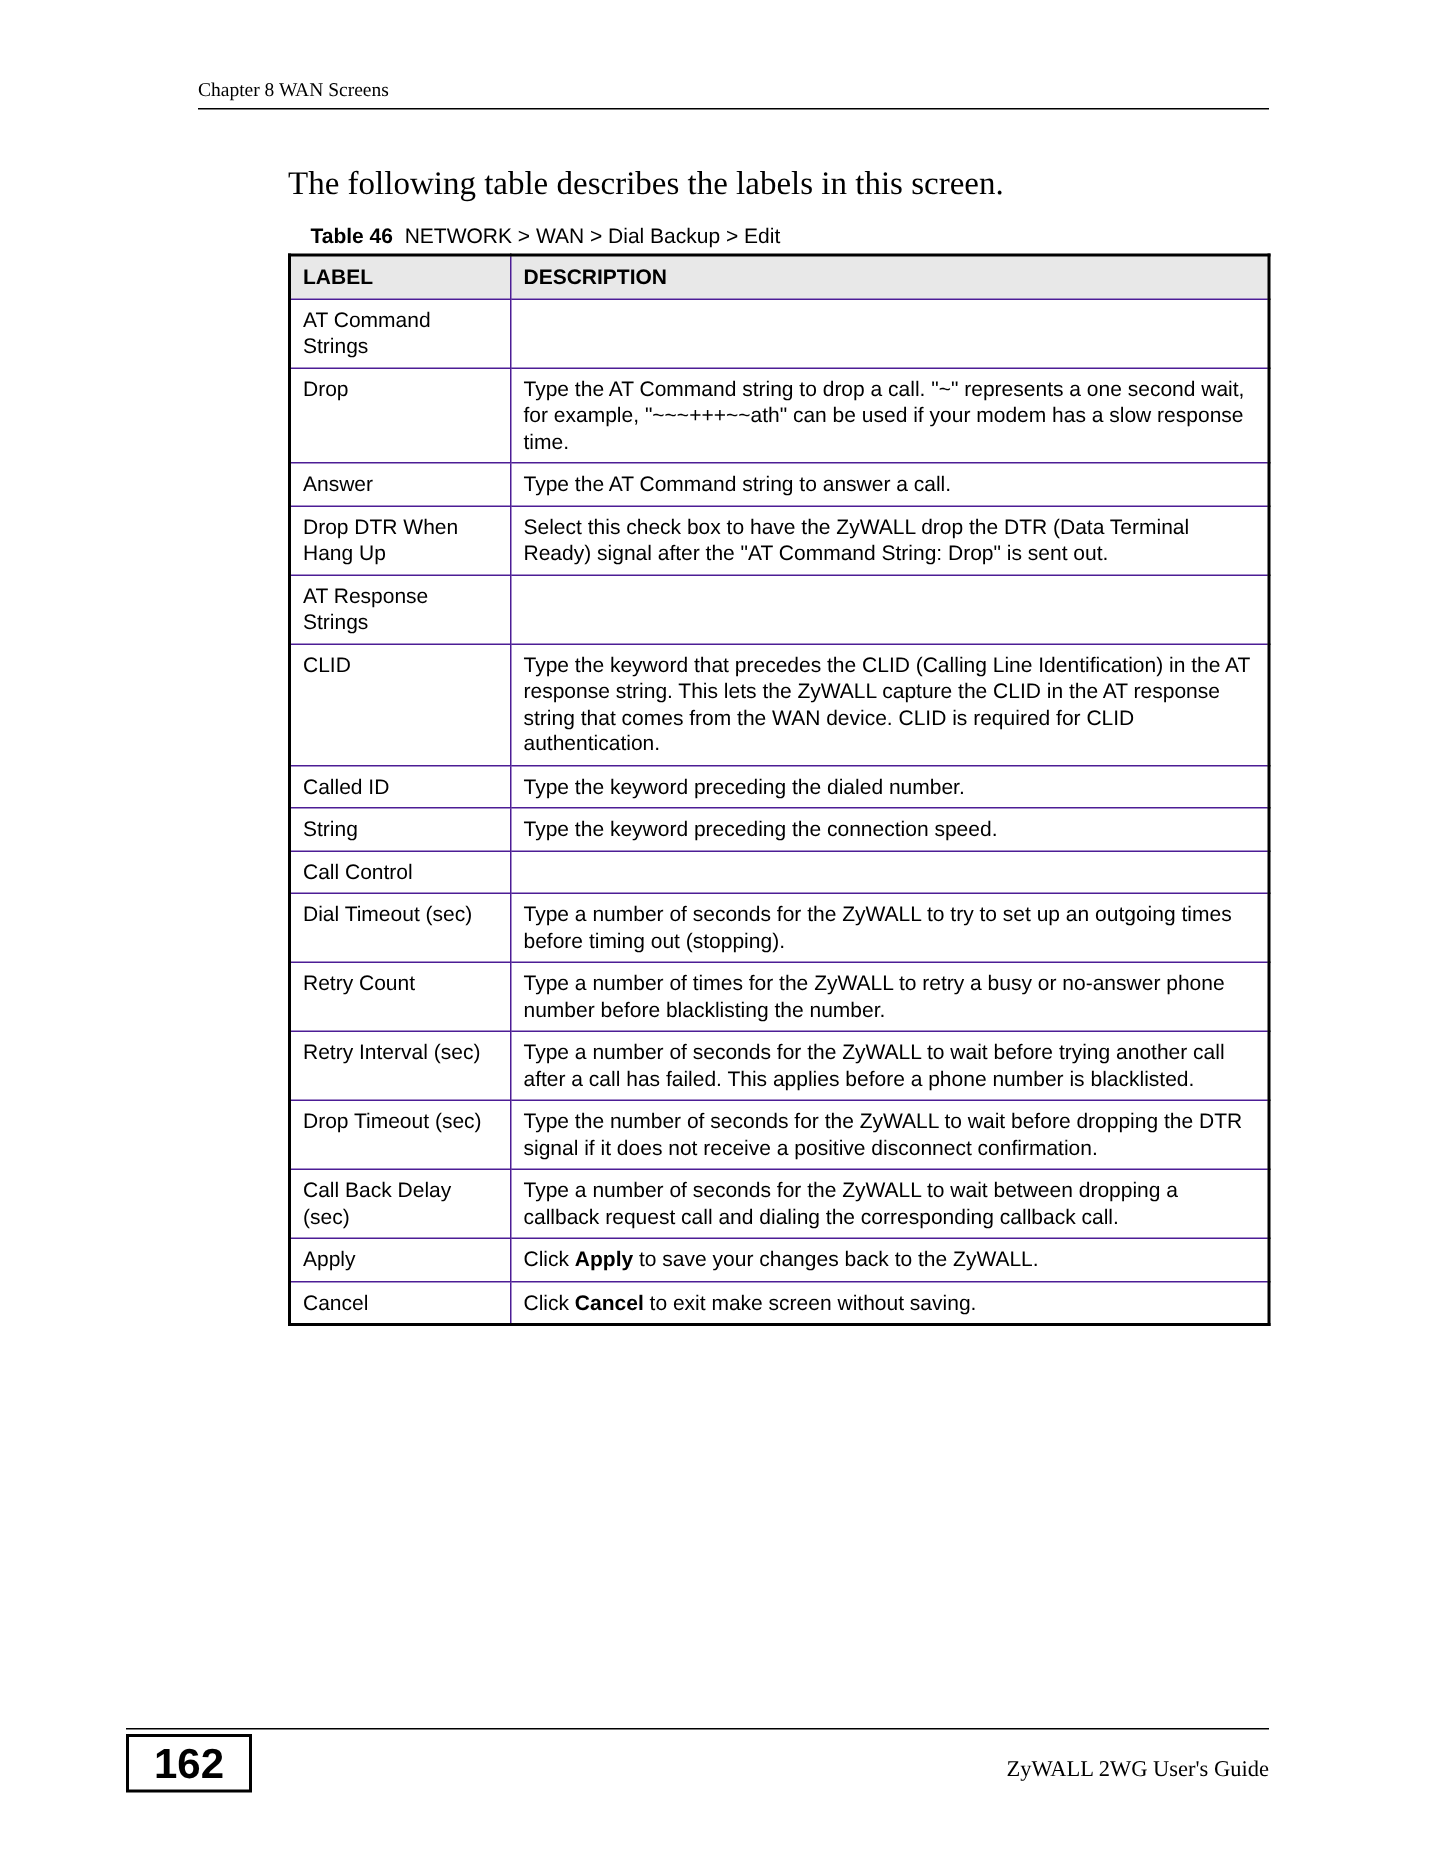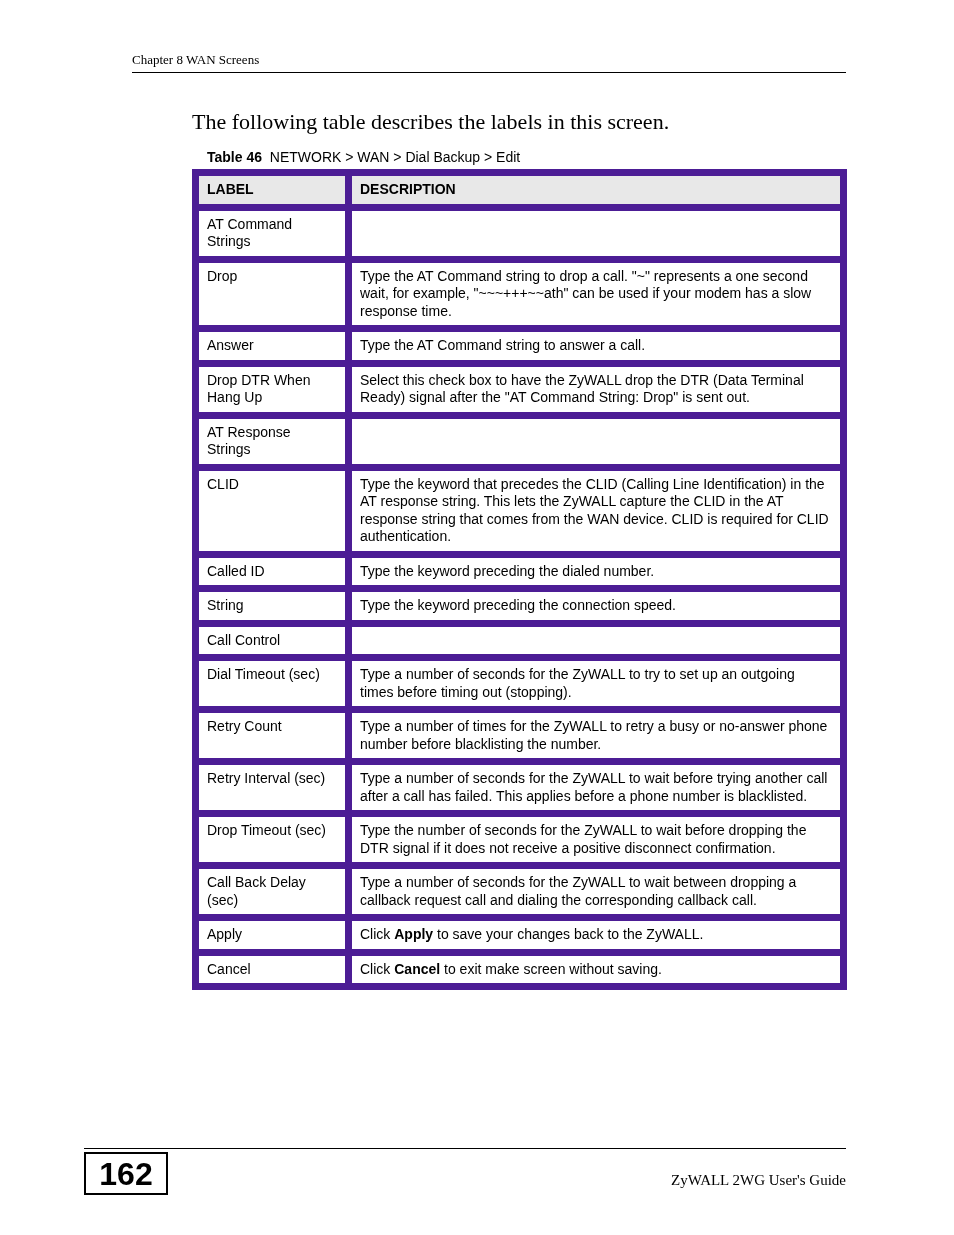--- a/index.html
+++ b/index.html
@@ -37,21 +37,21 @@
     margin: 0 0 4px 60px;
   }
   .caption .tbl-label { font-weight: bold; margin-left: 15px; }
   table.data {
     border-collapse: collapse;
     width: 655px;
     margin-left: 60px;
     border: 2px solid #000;
   }
   table.data th, table.data td {
-    border: 7px solid #4c1d95;
+    border: 1px solid #4c1d95;
     font-size: 14px;
     text-align: left;
     vertical-align: top;
     padding: 5px 8px 5px 8px;
     line-height: 1.25;
   }
   table.data th {
     background: #e8e8e8;
     font-weight: bold;
   }
@@ -72,21 +72,21 @@
     display: flex;
     align-items: flex-end;
     justify-content: space-between;
   }
   .page-number-box {
     border: 2px solid #000;
     min-width: 60px;
     text-align: center;
     font-family: Arial, Helvetica, sans-serif;
     font-weight: bold;
-    font-size: 32px;
+    font-size: 28px;
     padding: 4px 10px 3px 10px;
     line-height: 1;
   }
   .guide-name {
     font-family: "Times New Roman", Times, serif;
     font-size: 15px;
     padding-bottom: 6px;
   }
   .bold-inline { font-weight: bold; }
 </style>

